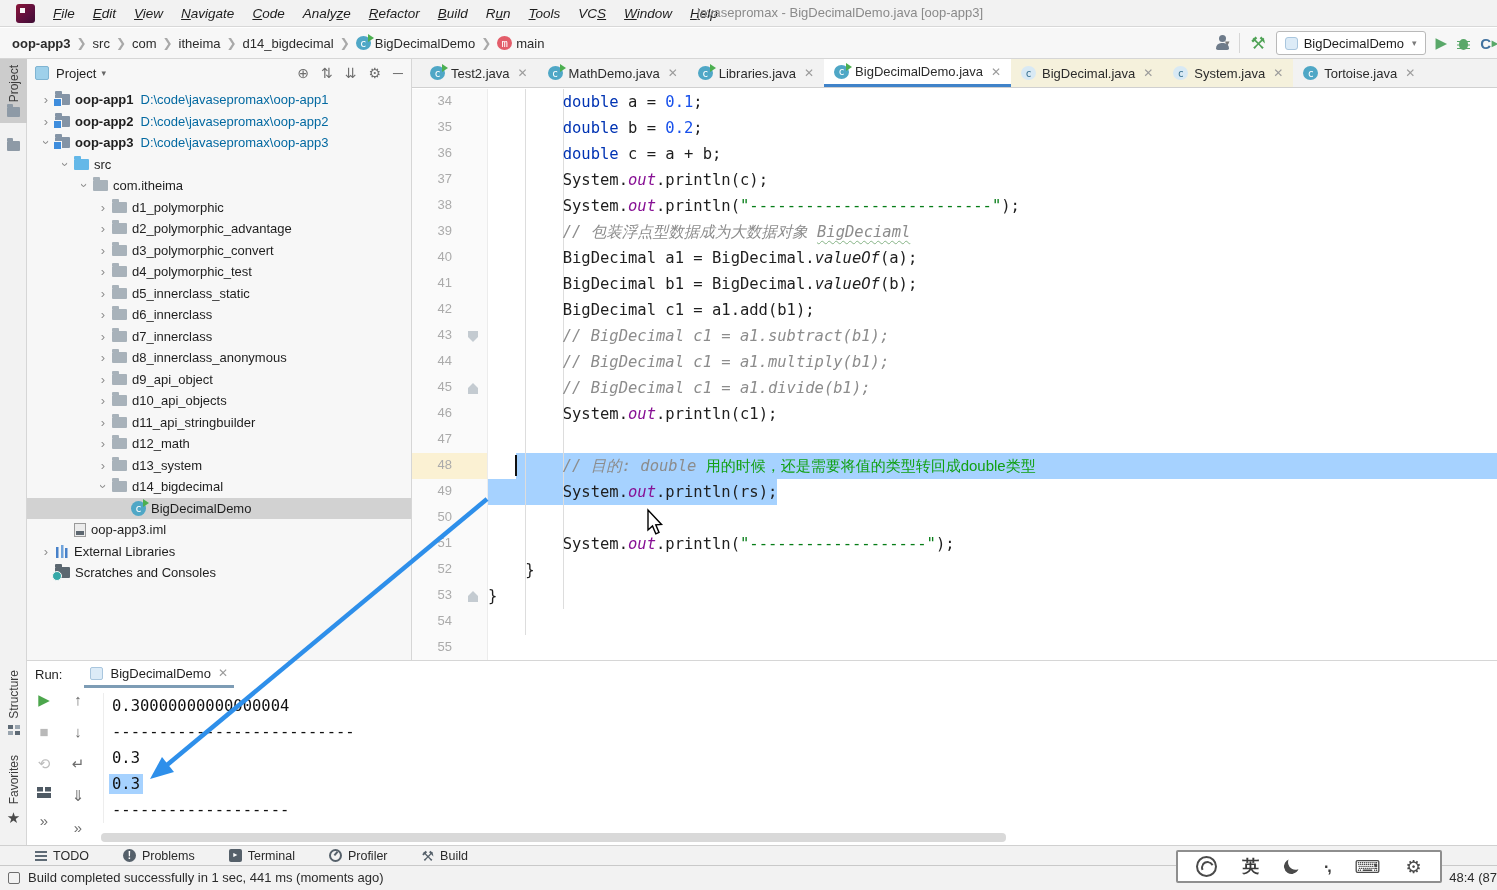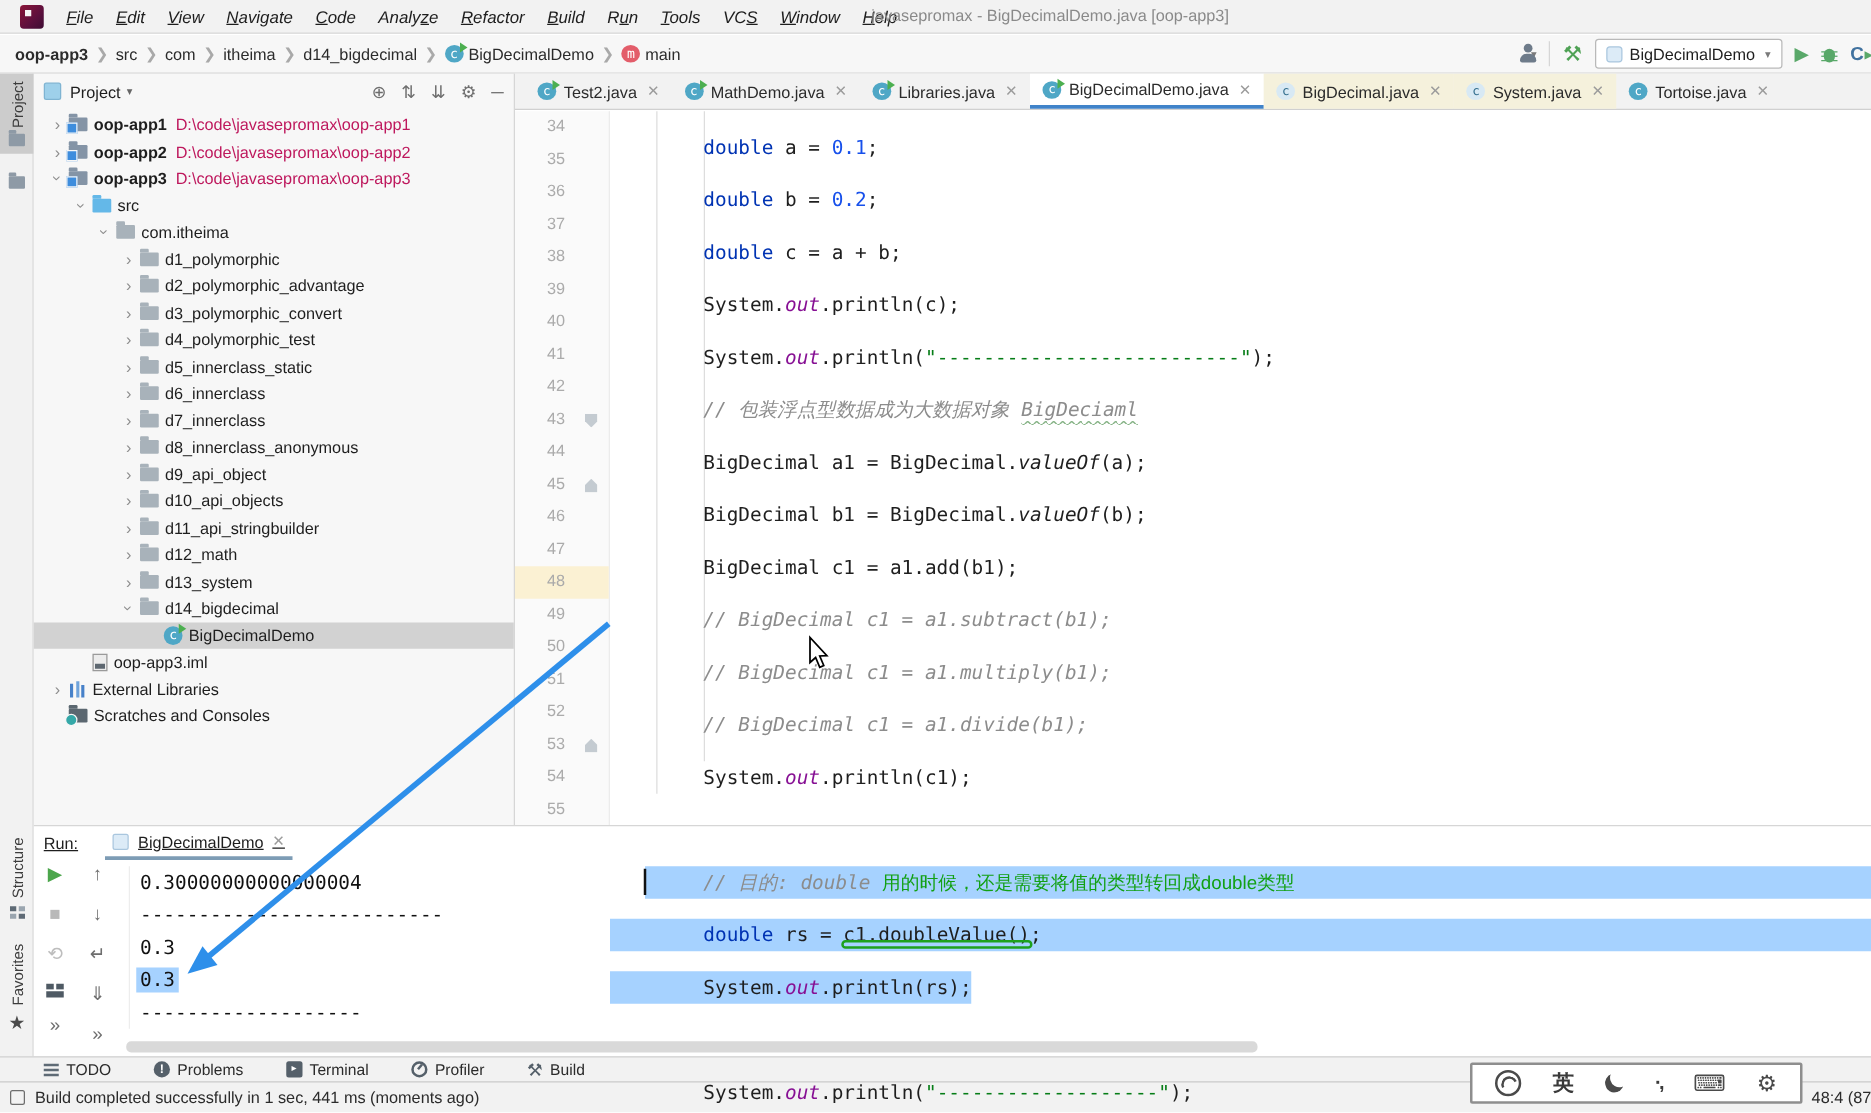--- a/index.html
+++ b/index.html
@@ -60,21 +60,21 @@
   #project-header .ph-title { font-size:13px; color:#1E1E1E; }
   #project-header .ph-caret { font-size:9px; color:#666; margin-left:5px; }
   #ph-actions { margin-left:auto; display:flex; align-items:center; gap:12px; color:#6E6E6E; font-size:14px; }
   #tree { position:absolute; top:30px; left:0; right:0; }
   .tree-row { height:21.5px; display:flex; align-items:center; font-size:13px; white-space:nowrap; }
   .tree-row.selected { background:#D2D2D2; }
   .chev { width:18px; color:#8E8E8E; font-size:13px; text-align:center; flex:0 0 18px; }
   .chev.open { transform:rotate(90deg); }
   .t-label { margin-left:5px; color:#1E1E1E; }
   .t-label.bold { font-weight:bold; }
-  .t-path { margin-left:7px; color:#be185d;text-align:right; }
+  .t-path { margin-left:7px; color:#0369a1;text-align:right; }
   .folder { width:15px; height:11px; border-radius:1px; position:relative; flex:0 0 15px; }
   .folder::before { content:''; position:absolute; top:-3px; left:0; width:7px; height:3px; background:inherit; border-radius:1px 1px 0 0; }
   .f-module { background:#8494A6; }
   .f-module::after { content:''; position:absolute; left:-2px; bottom:-2px; width:7px; height:7px; background:#3E8DDD; border:1px solid #F7F7F7; }
   .f-src { background:#64B8E8; }
   .f-pkg { background:#A8B2BA; }
   .f-scratch { background:#5B6770; }
   .f-scratch::after { content:''; position:absolute; left:-3px; bottom:-3px; width:8px; height:8px; border-radius:50%; background:#35A8A8; border:1px solid #F7F7F7; }
   .cicon { width:15px; height:15px; flex:0 0 15px; border-radius:50%; background:#4FA7C6; color:#FFF; font-size:10.5px;
            display:flex; align-items:center; justify-content:center; font-family:"DejaVu Sans Mono",monospace; position:relative; }
@@ -97,39 +97,39 @@
   .tab .cicon { width:14px; height:14px; font-size:10px; }
   #editor-body { position:absolute; left:0; top:30px; width:1085px; height:571px; }
   #gutter-col { position:absolute; left:0; top:0; width:76px; height:100%; background:#FAFAFA; border-right:1px solid #ECECEC; }
   .gut-row { height:26px; position:relative; }
   .gut-row.hl { background:#FBF1D3; }
   .ln { position:absolute; left:8px; width:32px; top:4px; text-align:right; font-family:Liberation Sans, sans-serif; font-size:13px; color:#ABABAB; }
   .fold { position:absolute; left:56px; top:8px; width:10px; height:11px; background:#C4CBD1; }
   .fold.down { clip-path:polygon(0 0,100% 0,100% 55%,50% 100%,0 55%); }
   .fold.up { clip-path:polygon(50% 0,100% 45%,100% 100%,0 100%,0 45%); }
   #code-col { position:absolute; left:76px; top:0; right:0; height:100%; }
-  .code-line { height:26px; position:relative; white-space:pre; font-family:"DejaVu Sans Mono",monospace; font-size:15.5px; line-height:26px;margin-top:16px; }
+  .code-line { height:26px; position:relative; white-space:pre; font-family:"DejaVu Sans Mono",monospace; font-size:15.5px; line-height:26px; }
   .code-text { position:relative; z-index:3; }
   .selstripe { position:absolute; top:0; height:26px; background:#A6D2FF; z-index:1; }
   .iguide { position:absolute; width:1px; background:#DDDDDD; z-index:2; }
   .caret { position:absolute; width:2px; height:21px; top:2px; background:#111; z-index:4; }
   .k { color:#0033B3; }
   .n { color:#1750EB; }
   .s { color:#067D17; }
   .c { color:#8C8C8C; font-style:italic; }
   .cw { color:#8C8C8C; font-style:italic; text-decoration:underline wavy #86B386 1px; text-underline-offset:3px; }
   .f { color:#871094; font-style:italic; }
   .m { font-style:italic; }
   .g { color:#12A014; font-family:"Liberation Sans",sans-serif; font-size:15px; }
   .gu { position:relative; }
   .gu::after { content:''; position:absolute; left:-2px; right:-2px; bottom:-2px; height:3px; border:2px solid #1DA11D; border-radius:6px; }
 
   
   #run-panel { position:absolute; left:27px; top:660px; width:1470px; height:185px; background:#FFFFFF; border-top:1px solid #D6D6D6; }
-  #run-header { position:absolute; left:0; top:0; width:100%; height:27px; display:flex; align-items:center;text-decoration:underline; }
+  #run-header { position:absolute; left:0; top:0; width:100%; height:27px; display:flex; align-items:center; }
   #run-label { font-size:13px; color:#1E1E1E; margin-left:8px; }
   #run-tab { display:flex; align-items:center; gap:7px; margin-left:22px; padding:0 6px; height:26px; border-bottom:3px solid #7D9CB5; font-size:13px; }
   #run-tab .rt-ico { width:13px; height:13px; border-radius:2px; background:#DCEBF7; border:1px solid #A9C6DE; }
   #run-tab .close { color:#9B9B9B; font-size:12px; }
   .rtb-col { position:absolute; top:30px; width:30px; display:flex; flex-direction:column; align-items:center; gap:14px; color:#6E6E6E; }
   #rtb1 { left:2px; } #rtb2 { left:36px; }
   .rtb-ico { font-size:15px; height:18px; line-height:18px; }
   .ico-play { color:#4CA64C; }
   .ico-stop { color:#B9B9B9; }
   .ico-dim { color:#BDBDBD; }
@@ -515,21 +515,20 @@
         <div class="code-line"><div class="code-text">        <span class="c">// 包装浮点型数据成为大数据对象 </span><span class="cw">BigDeciaml</span></div></div>
         <div class="code-line"><div class="code-text">        <span class="">BigDecimal a1 = BigDecimal.</span><span class="m">valueOf</span><span class="">(a);</span></div></div>
         <div class="code-line"><div class="code-text">        <span class="">BigDecimal b1 = BigDecimal.</span><span class="m">valueOf</span><span class="">(b);</span></div></div>
         <div class="code-line"><div class="code-text">        <span class="">BigDecimal c1 = a1.add(b1);</span></div></div>
         <div class="code-line"><div class="code-text">        <span class="c">// BigDecimal c1 = a1.subtract(b1);</span></div></div>
         <div class="code-line"><div class="code-text">        <span class="c">// BigDecimal c1 = a1.multiply(b1);</span></div></div>
         <div class="code-line"><div class="code-text">        <span class="c">// BigDecimal c1 = a1.divide(b1);</span></div></div>
         <div class="code-line"><div class="code-text">        <span class="">System.</span><span class="f">out</span><span class="">.println(c1);</span></div></div>
         <div class="code-line"><div class="code-text"></div></div>
         <div class="code-line"><div class="selstripe" style="left: 27.99px; right: 0px;"></div><div class="caret" style="left: 26.99px;"></div><div class="code-text">        <span class="c">// 目的: double </span><span class="g">用的时候，还是需要将值的类型转回成double类型</span></div></div>
-        <div class="code-line"><div class="selstripe" style="left: 0px; right: 0px;"></div><div class="code-text">        <span class="k">double</span><span class=""> rs = </span><span class="gu">c1.doubleValue()</span><span class="">;</span></div></div>
         <div class="code-line"><div class="selstripe" style="left: 0px; width: 289.23px;"></div><div class="code-text">        <span class="">System.</span><span class="f">out</span><span class="">.println(rs);</span></div></div>
         <div class="code-line"><div class="code-text"></div></div>
         <div class="code-line"><div class="code-text">        <span class="">System.</span><span class="f">out</span><span class="">.println(</span><span class="s">"-------------------"</span><span class="">);</span></div></div>
         <div class="code-line"><div class="code-text">    <span class="">}</span></div></div>
         <div class="code-line"><div class="code-text"><span class="">}</span></div></div>
         <div class="code-line"><div class="code-text"></div></div>
         <div class="iguide" style="left: 37.32px; top: 0px; height: 546px;"></div>
         <div class="iguide" style="left: 74.64px; top: 0px; height: 520px;"></div>
       </div>
   </div>

